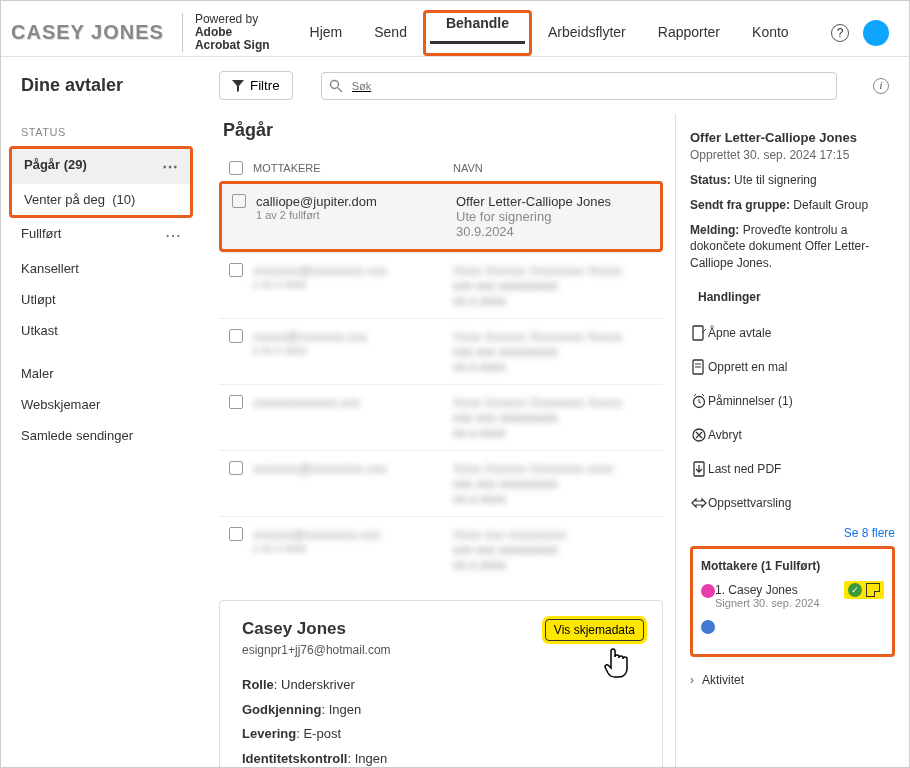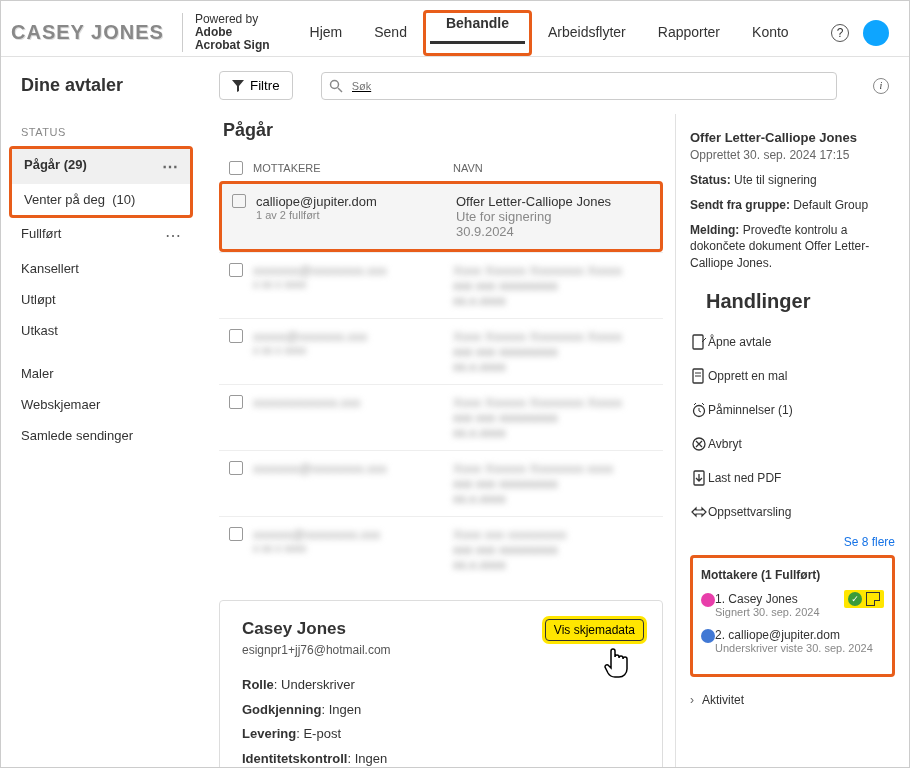--- a/index.html
+++ b/index.html
@@ -64,21 +64,21 @@
     .detail-fields b { font-weight: 700; }
     .yellow-btn { position: absolute; right: 18px; top: 18px; background: #ffe600; border: 1px solid #333; border-radius: 4px; padding: 3px 8px; font-size: 12px; cursor: pointer; font-weight: 500; box-shadow: 0 0 0 3px #ffe600; }
     .cursor-hand { position: absolute; right: 32px; top: 44px; font-size: 28px; pointer-events: none; }
 
     
     .rpanel { width: 234px; border-left: 1px solid #e1e1e1; padding: 16px 14px; font-size: 12px; overflow-y: auto; }
     .rpanel .title { font-weight: 700; font-size: 13px; margin-bottom: 3px; }
     .meta { color: #666; margin-bottom: 10px; }
     .meta-row { margin-bottom: 8px; line-height: 1.4; }
     .meta-row b { font-weight: 700; }
-    .rpanel h3 { font-size: 20px; margin: 18px 16px 12px; }
+    .rpanel h3 { font-size: 12px; margin: 18px 8px 12px; }
     .action { display: flex; align-items: center; padding: 8px 0; cursor: pointer; }
     .action-icon { width: 18px; height: 18px; display: inline-flex; align-items: center; justify-content: center; flex-shrink: 0; }
     .see-more { text-align: right; color: #1673e6; padding: 6px 0; cursor: pointer; }
     .recipients-box { border: 3px solid #e85d1a; border-radius: 4px; padding: 10px 8px; }
     .recipients-box .rhead { font-weight: 700; margin-bottom: 10px; }
     .recip-row { display: flex; align-items: flex-start; margin-bottom: 10px; position: relative; }
     .recip-dot { width: 14px; height: 14px; border-radius: 50%; flex-shrink: 0; margin-top: 1px; }
     .recip-dot.pink { background: #e83eaa; }
     .recip-dot.blue { background: #4178d4; }
     .recip-text .rname { font-size: 12px; }
@@ -356,24 +356,20 @@
             <div class="rname">1. Casey Jones</div>
             <div class="rmeta">Signert 30. sep. 2024</div>
           </div>
           <span class="yellow-icons">
             <span class="green-check">✓</span>
             <span class="note-icon"></span>
           </span>
         </div>
         <div class="recip-row">
           <span class="recip-dot blue"></span>
-          <div class="recip-text">
-            <div class="rname">2. calliope@jupiter.dom</div>
-            <div class="rmeta">Underskriver viste 30. sep. 2024</div>
-          </div>
         </div>
       </div>
 
       <div class="activity-row">
         <span class="chev">›</span>
         <span>Aktivitet</span>
       </div>
     </div>
 
   </div>

